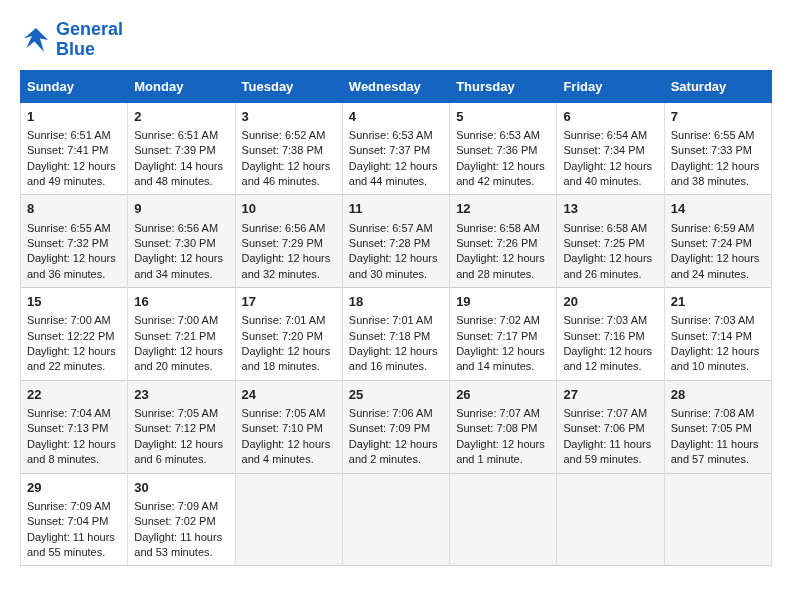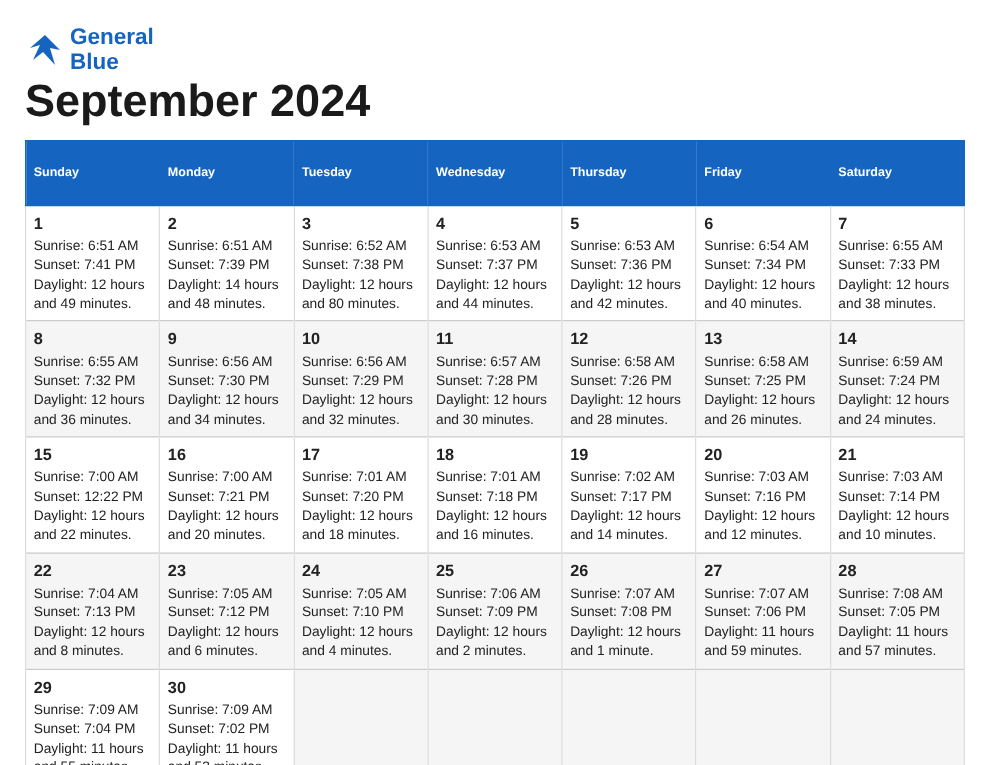--- a/index.html
+++ b/index.html
@@ -5,24 +5,22 @@
     * { box-sizing: border-box; margin: 0; padding: 0; }
     body {
       font-family: Arial, sans-serif;
       background: #fff;
       width: 792px;
       min-height: 612px;
       padding: 20px;
     }
     .header-area {
       display: flex;
-      justify-content: space-between;
       align-items: flex-start;
       margin-bottom: 10px;
-      flex-direction: column;
     }
     .logo {
       display: flex;
       align-items: center;
       gap: 4px;
     }
     .logo-text {
       font-size: 18px;
       font-weight: bold;
       color: #1a1a1a;
@@ -50,23 +48,23 @@
     table {
       width: 100%;
       border-collapse: collapse;
       font-size: 11px;
     }
     thead tr {
       background-color: #1565c0;
       color: #fff;
     }
     thead th {
-      padding: 20px 6px;
+      padding: 8px 6px;
       text-align: left;
-      font-size: 10px;
+      font-size: 13px;
       font-weight: bold;
       border: 1px solid #1565c0;
     }
     tbody tr {
       border-bottom: 1px solid #ccc;
     }
     tbody td {
       padding: 5px 6px;
       vertical-align: top;
       border-right: 1px solid #ddd;
@@ -98,41 +96,40 @@
   <div class="logo">
     <svg class="logo-bird" viewBox="0 0 40 40" xmlns="http://www.w3.org/2000/svg">
       <polygon points="20,5 35,20 25,18 30,35 18,22 8,30 15,15 5,18" fill="#1565c0"></polygon>
     </svg>
     <div class="logo-text">
       <div><span>General</span></div>
       <div><span>Blue</span></div>
     </div>
   </div>
   <div class="title-area">
-    <div class="main-title">September 2024</div>
   </div>
 </div>
 
 <table>
   <thead>
     <tr>
       <th>Sunday</th>
       <th>Monday</th>
       <th>Tuesday</th>
       <th>Wednesday</th>
       <th>Thursday</th>
       <th>Friday</th>
       <th>Saturday</th>
     </tr>
   </thead>
   <tbody id="calendar-body">
   <tr>
         <td><span class="day-num">1</span><span>Sunrise: 6:51 AM</span><br><span>Sunset: 7:41 PM</span><br><span>Daylight: 12 hours and 49 minutes.</span></td>
         <td><span class="day-num">2</span><span>Sunrise: 6:51 AM</span><br><span>Sunset: 7:39 PM</span><br><span>Daylight: 14 hours and 48 minutes.</span></td>
-        <td><span class="day-num">3</span><span>Sunrise: 6:52 AM</span><br><span>Sunset: 7:38 PM</span><br><span>Daylight: 12 hours and 80 minutes.</span></td>
+        <td><span class="day-num">3</span><span>Sunrise: 6:52 AM</span><br><span>Sunset: 7:38 PM</span><br><span>Daylight: 12 hours and 46 minutes.</span></td>
         <td><span class="day-num">4</span><span>Sunrise: 6:53 AM</span><br><span>Sunset: 7:37 PM</span><br><span>Daylight: 12 hours and 44 minutes.</span></td>
         <td><span class="day-num">5</span><span>Sunrise: 6:53 AM</span><br><span>Sunset: 7:36 PM</span><br><span>Daylight: 12 hours and 42 minutes.</span></td>
         <td><span class="day-num">6</span><span>Sunrise: 6:54 AM</span><br><span>Sunset: 7:34 PM</span><br><span>Daylight: 12 hours and 40 minutes.</span></td>
         <td><span class="day-num">7</span><span>Sunrise: 6:55 AM</span><br><span>Sunset: 7:33 PM</span><br><span>Daylight: 12 hours and 38 minutes.</span></td>
       </tr>
       <tr>
         <td><span class="day-num">8</span><span>Sunrise: 6:55 AM</span><br><span>Sunset: 7:32 PM</span><br><span>Daylight: 12 hours and 36 minutes.</span></td>
         <td><span class="day-num">9</span><span>Sunrise: 6:56 AM</span><br><span>Sunset: 7:30 PM</span><br><span>Daylight: 12 hours and 34 minutes.</span></td>
         <td><span class="day-num">10</span><span>Sunrise: 6:56 AM</span><br><span>Sunset: 7:29 PM</span><br><span>Daylight: 12 hours and 32 minutes.</span></td>
         <td><span class="day-num">11</span><span>Sunrise: 6:57 AM</span><br><span>Sunset: 7:28 PM</span><br><span>Daylight: 12 hours and 30 minutes.</span></td>

